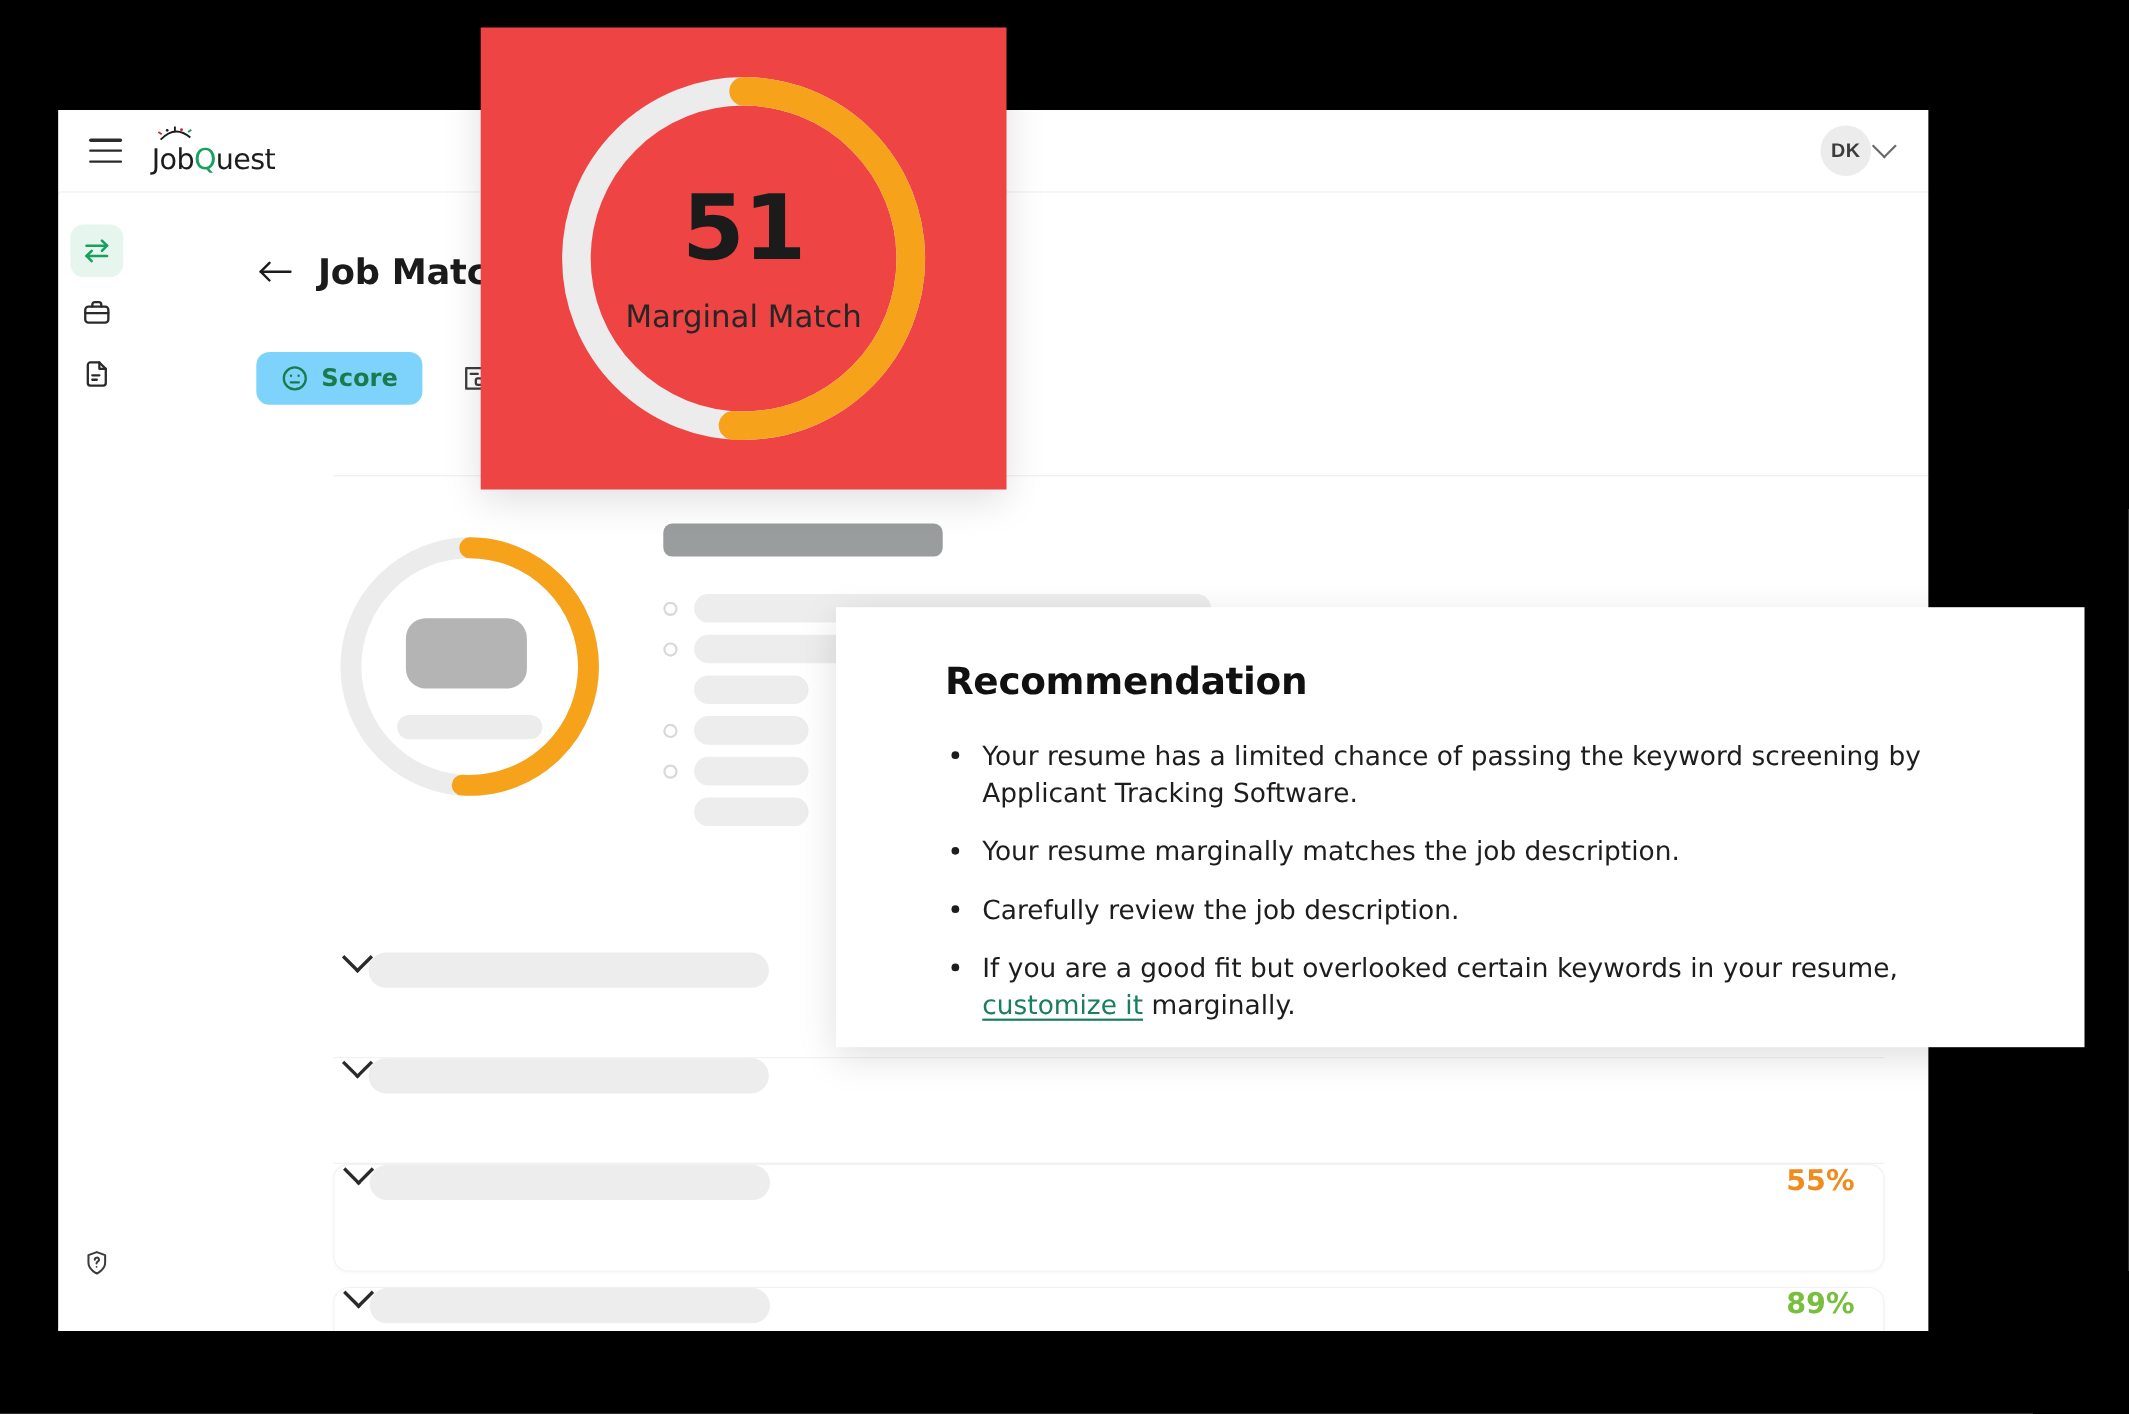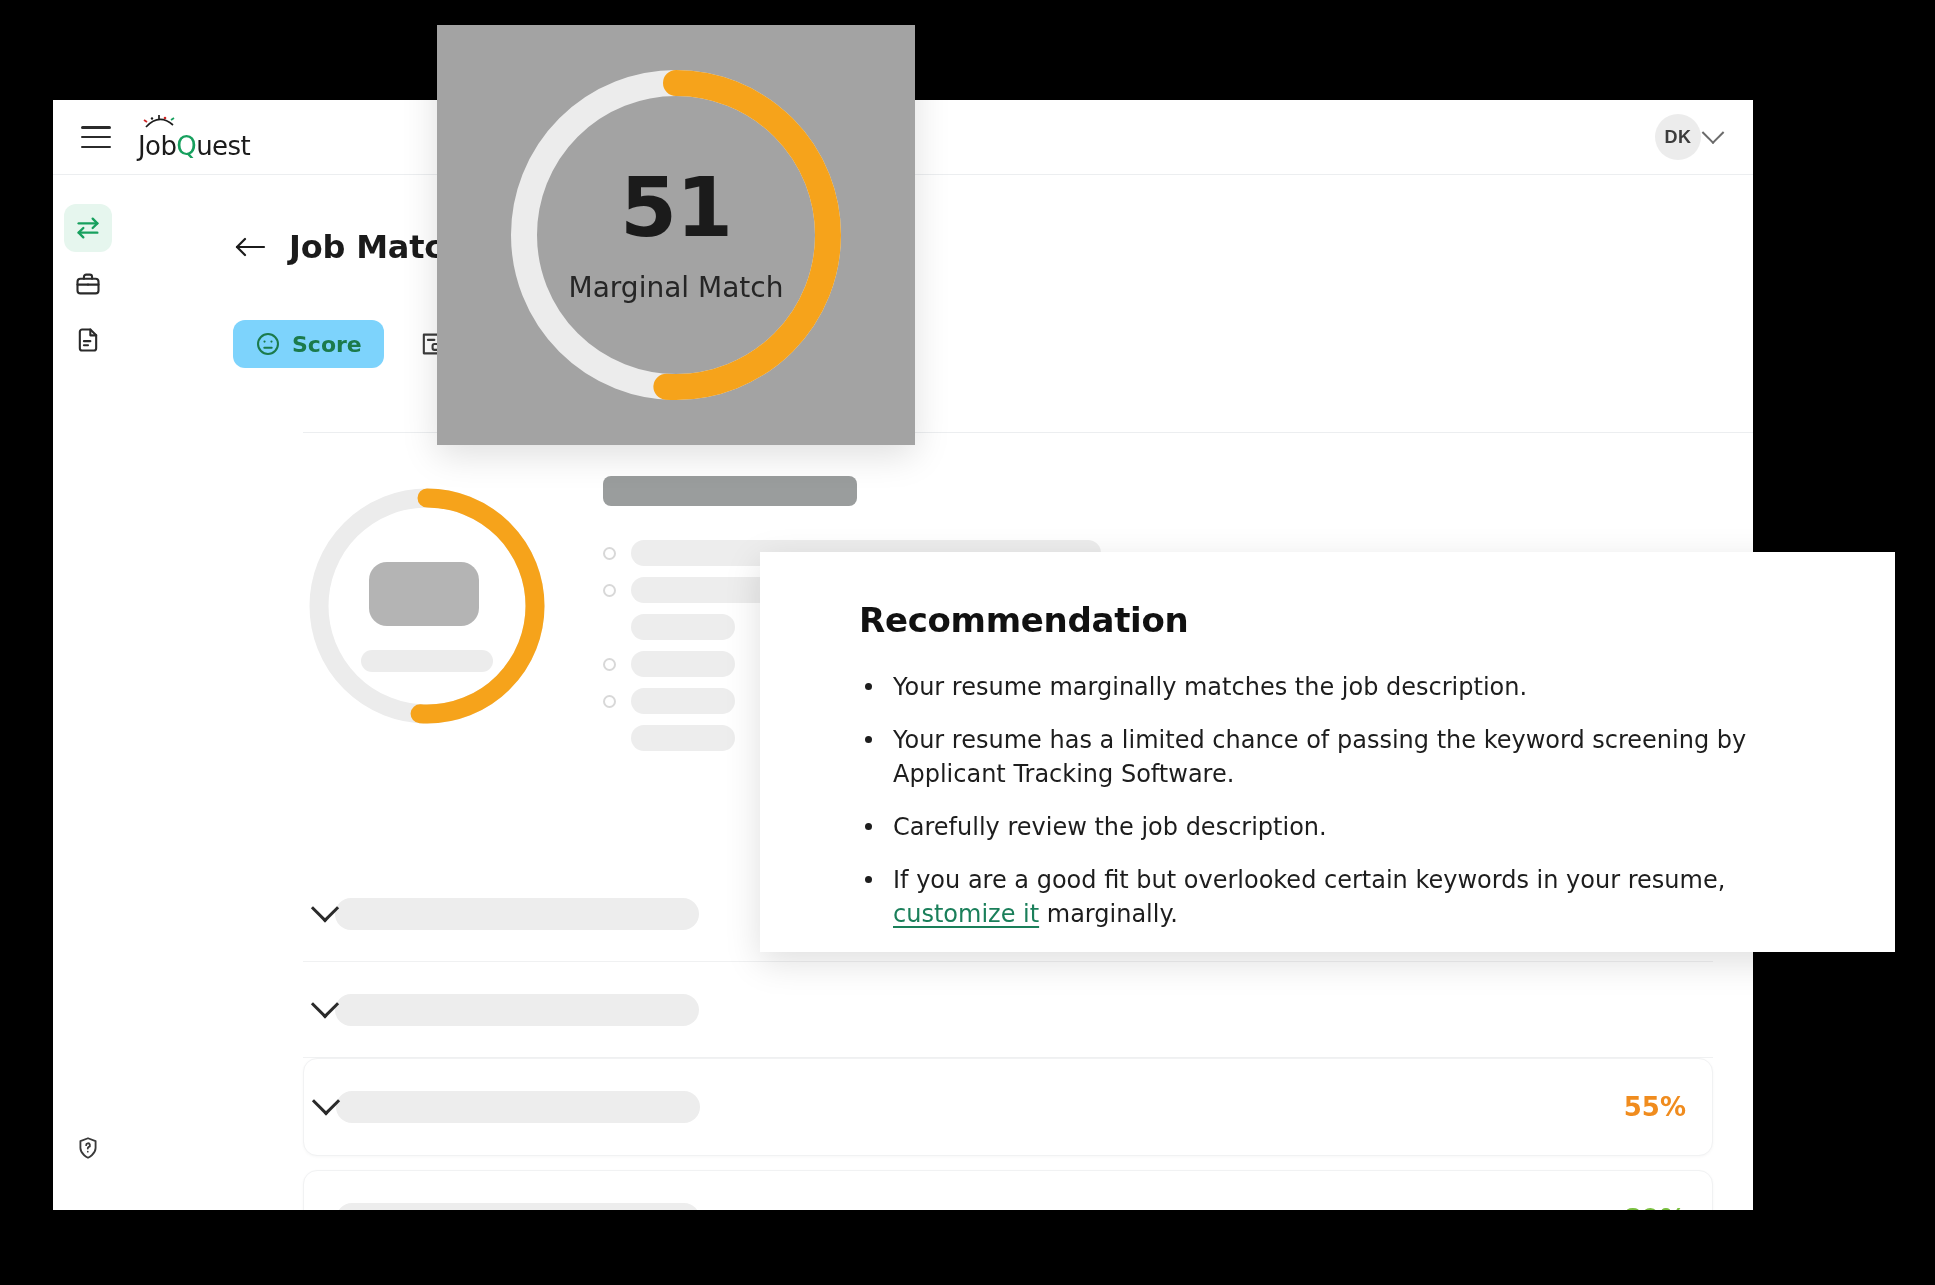--- a/index.html
+++ b/index.html
@@ -222,21 +222,21 @@
   }
 
   
   .acc-list {
     position: absolute;
     left: 180px; right: 40px; top: 690px;
   }
   .acc-row {
     height: 96px;
     border-bottom: 1px solid #f0f1f2;
-    display: flex; align-items: center;
+    display: flex; 
     cursor: pointer;
   }
   .acc-row:last-child { border-bottom: none; }
   .chev-acc {
     width: 20px; height: 20px;
     border-right: 3px solid #2a2a2a;
     border-bottom: 3px solid #2a2a2a;
     transform: rotate(45deg) translate(-4px,-4px);
     flex: 0 0 auto;
     margin-left: 12px;
@@ -260,21 +260,21 @@
     margin-bottom: 14px;
     box-shadow: 0 1px 3px rgba(0,0,0,0.035);
   }
   .acc-card .acc-row { border-bottom: none; }
 
   
   .score-card {
     position: absolute;
     left: 437px; top: 25px;
     width: 478px; height: 420px;
-    background: #a3a3a3;
+    background: #ef4444;
     box-shadow: 0 10px 34px rgba(0,0,0,0.13);
     display: flex; align-items: center; justify-content: center;
   }
   .gauge-big { position: relative; width: 348px; height: 348px; }
   .gauge-center {
     position: absolute; left: 0; right: 0; top: 0; bottom: 0;
     display: flex; flex-direction: column;
     align-items: center; justify-content: center;
   }
   .gauge-num {
@@ -514,20 +514,20 @@
       <div class="gauge-center">
         <div class="gauge-num">51</div>
         <div class="gauge-label">Marginal Match</div>
       </div>
     </div>
   </div>
 
   <div class="rec-card">
     <div class="rec-title">Recommendation</div>
     <ul class="rec-list">
+      <li>Your resume has a limited chance of passing the keyword screening by Applicant Tracking Software.</li>
       <li>Your resume marginally matches the job description.</li>
-      <li>Your resume has a limited chance of passing the keyword screening by Applicant Tracking Software.</li>
       <li>Carefully review the job description.</li>
       <li><span>If you are a good fit but overlooked certain keywords in your resume, </span><a class="rec-link">customize it</a><span> marginally.</span></li>
     </ul>
   </div>
 
 </div>
 
 </body></html>

